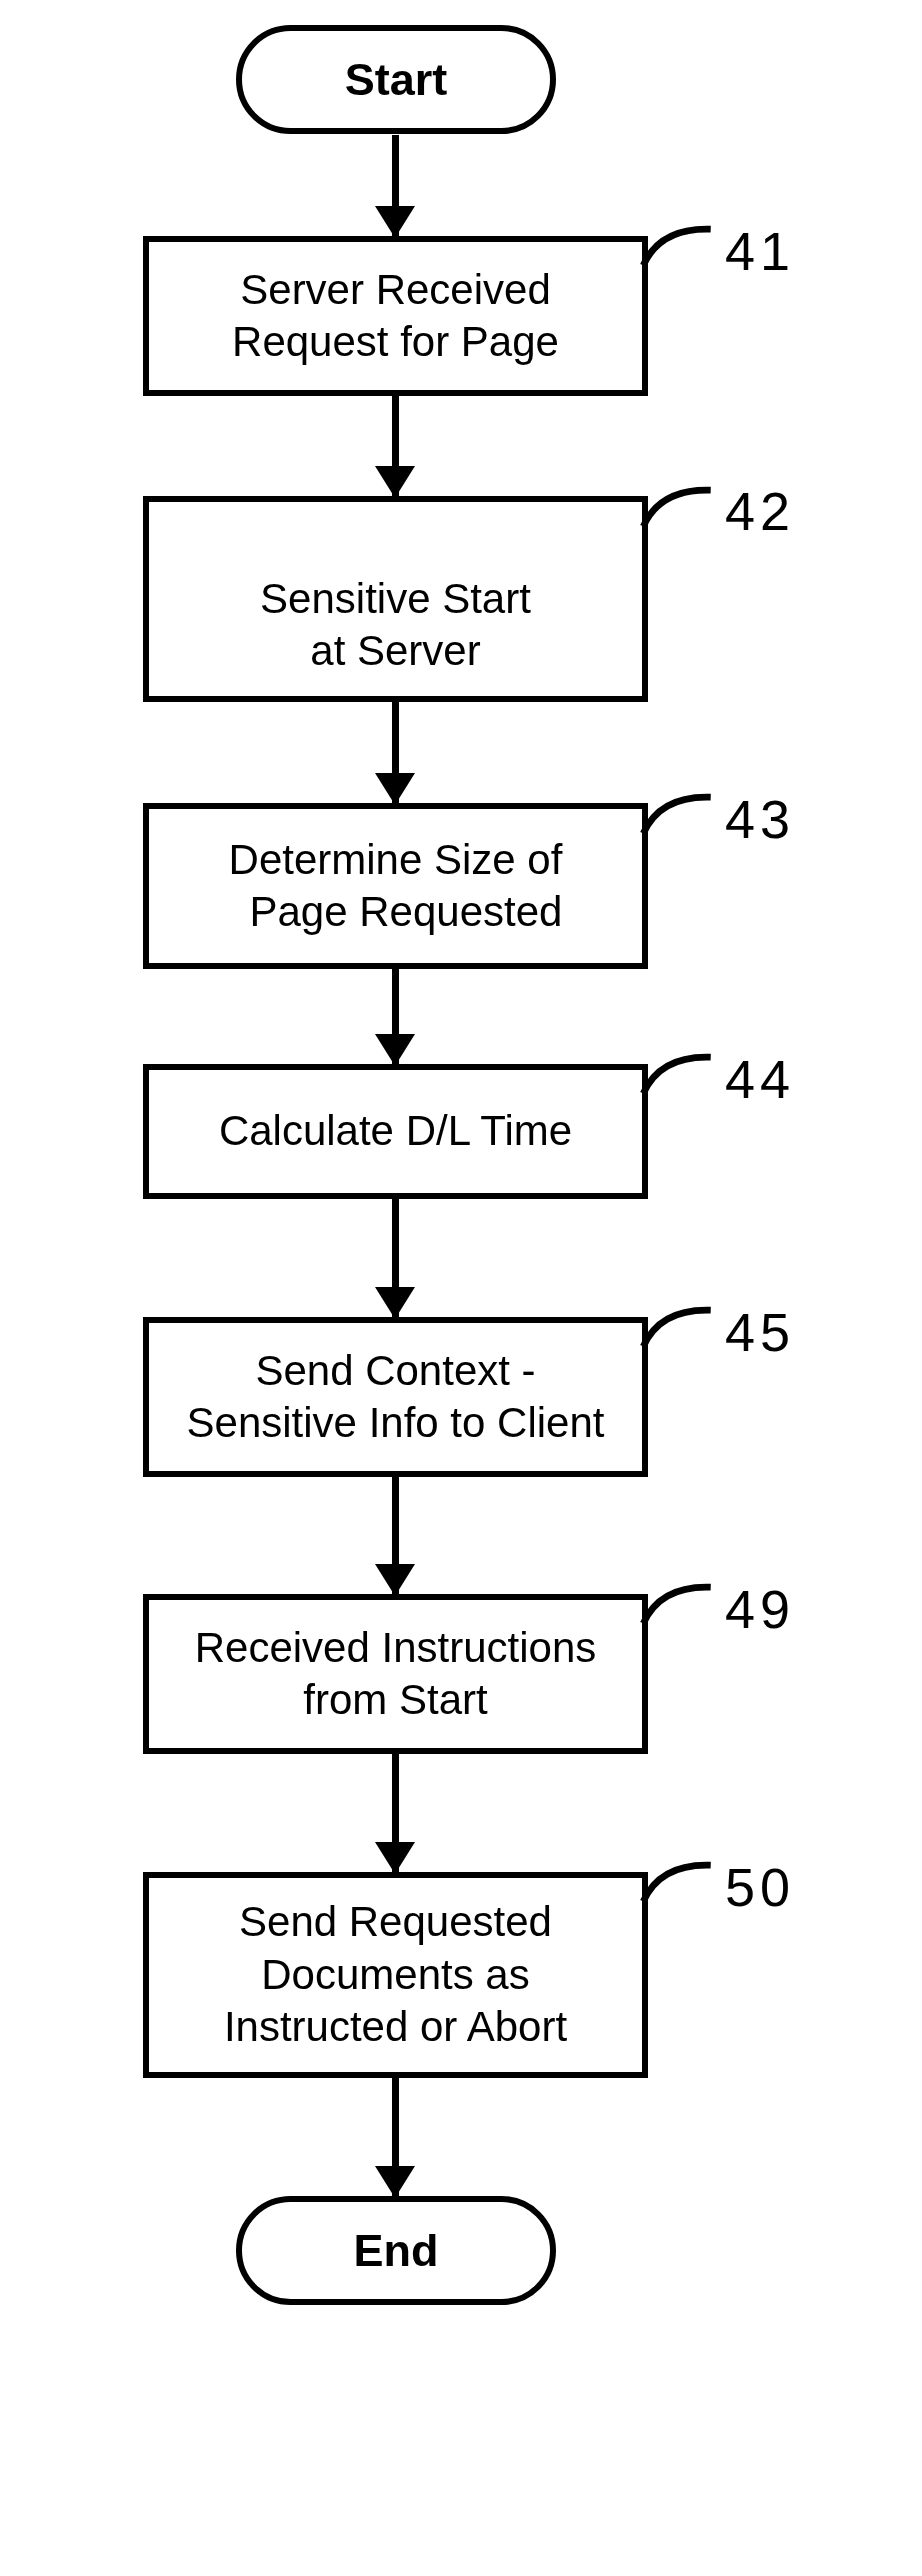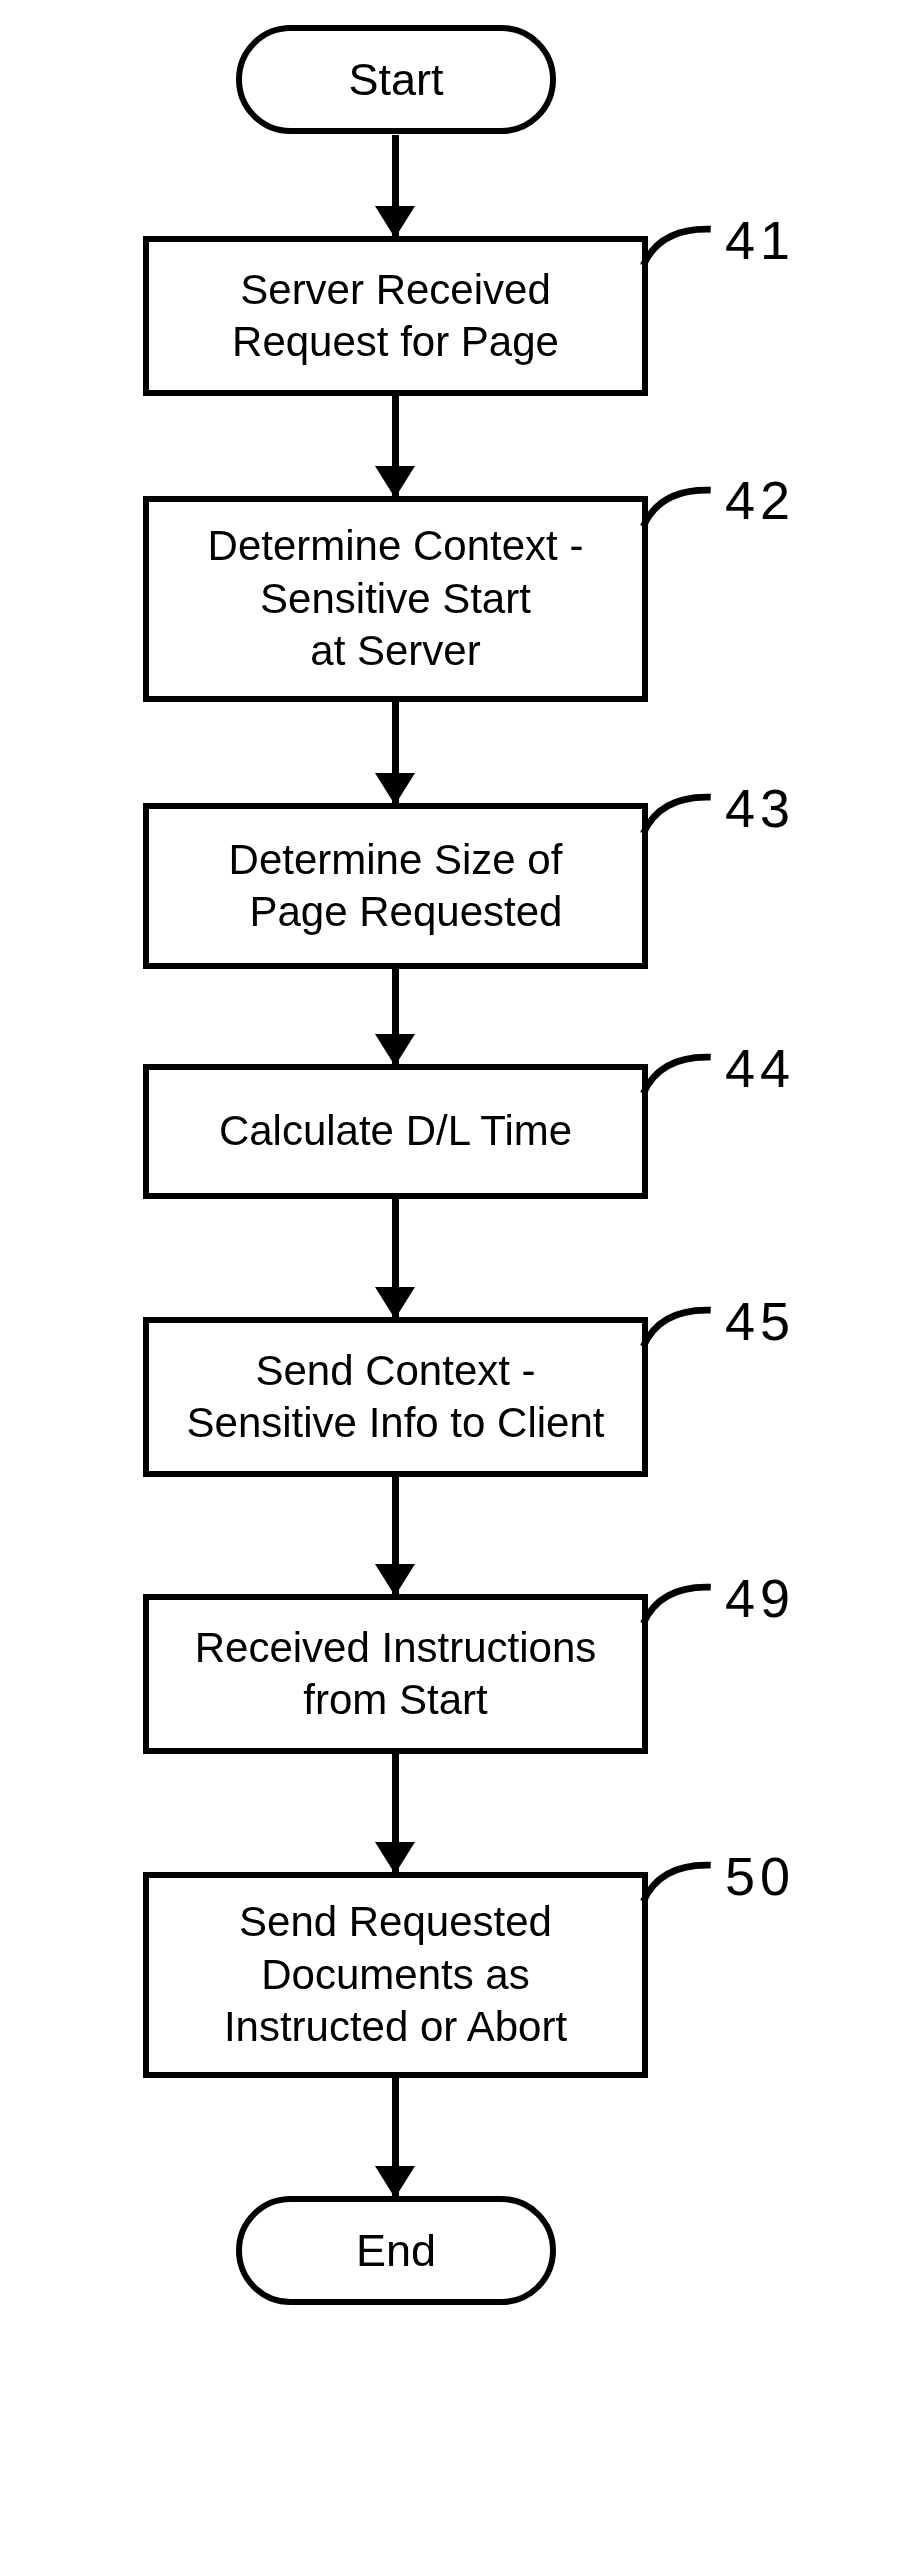--- a/index.html
+++ b/index.html
@@ -18,21 +18,21 @@
     left: 236px;
     width: 320px;
     height: 109px;
     border: 6.7px solid #000;
     border-radius: 67px;
     box-sizing: border-box;
     display: flex;
     align-items: center;
     justify-content: center;
     font-size: 45px;
-    font-weight: 400;
+    font-weight: 700;
     background: #fff;
   }
   .process {
     position: absolute;
     left: 143px;
     width: 505px;
     border: 6.7px solid #000;
     box-sizing: border-box;
     display: flex;
     align-items: center;
@@ -58,20 +58,21 @@
     height: 0;
     border-left: 20px solid transparent;
     border-right: 20px solid transparent;
     border-top: 32px solid #000;
   }
   .label {
     position: absolute;
     font-size: 54px;
     font-weight: 400;
     letter-spacing: 5px;
+    margin-top: 11px;
   }
   .tick {
     position: absolute;
     width: 76px;
     height: 59px;
   }
   .tick svg { width: 100%; height: 100%; }
 </style>
 </head>
 <body>
@@ -94,21 +95,21 @@
     <svg viewBox="0 0 90 70">
         <path d="M 5 55 Q 25 10 85 12" stroke="#000" stroke-width="8" fill="none"></path>
       </svg>
   </div>
   <div class="label" style="top:209px; left:725px;">41</div>
 
   <div class="arrow" style="top:395px; height:101px;"></div>
 
   <div class="process" style="top:496px; height:206px;">
     <div>
-      <span>Determine Context -</span><br>
+      <br>
       <span>Sensitive Start</span><br>
       <span>at Server</span>
     </div>
   </div>
   <div class="tick" style="top:480px; left:639px;">
     <svg viewBox="0 0 90 70">
         <path d="M 5 55 Q 25 10 85 12" stroke="#000" stroke-width="8" fill="none"></path>
       </svg>
   </div>
   <div class="label" style="top:469px; left:725px;">42</div>

